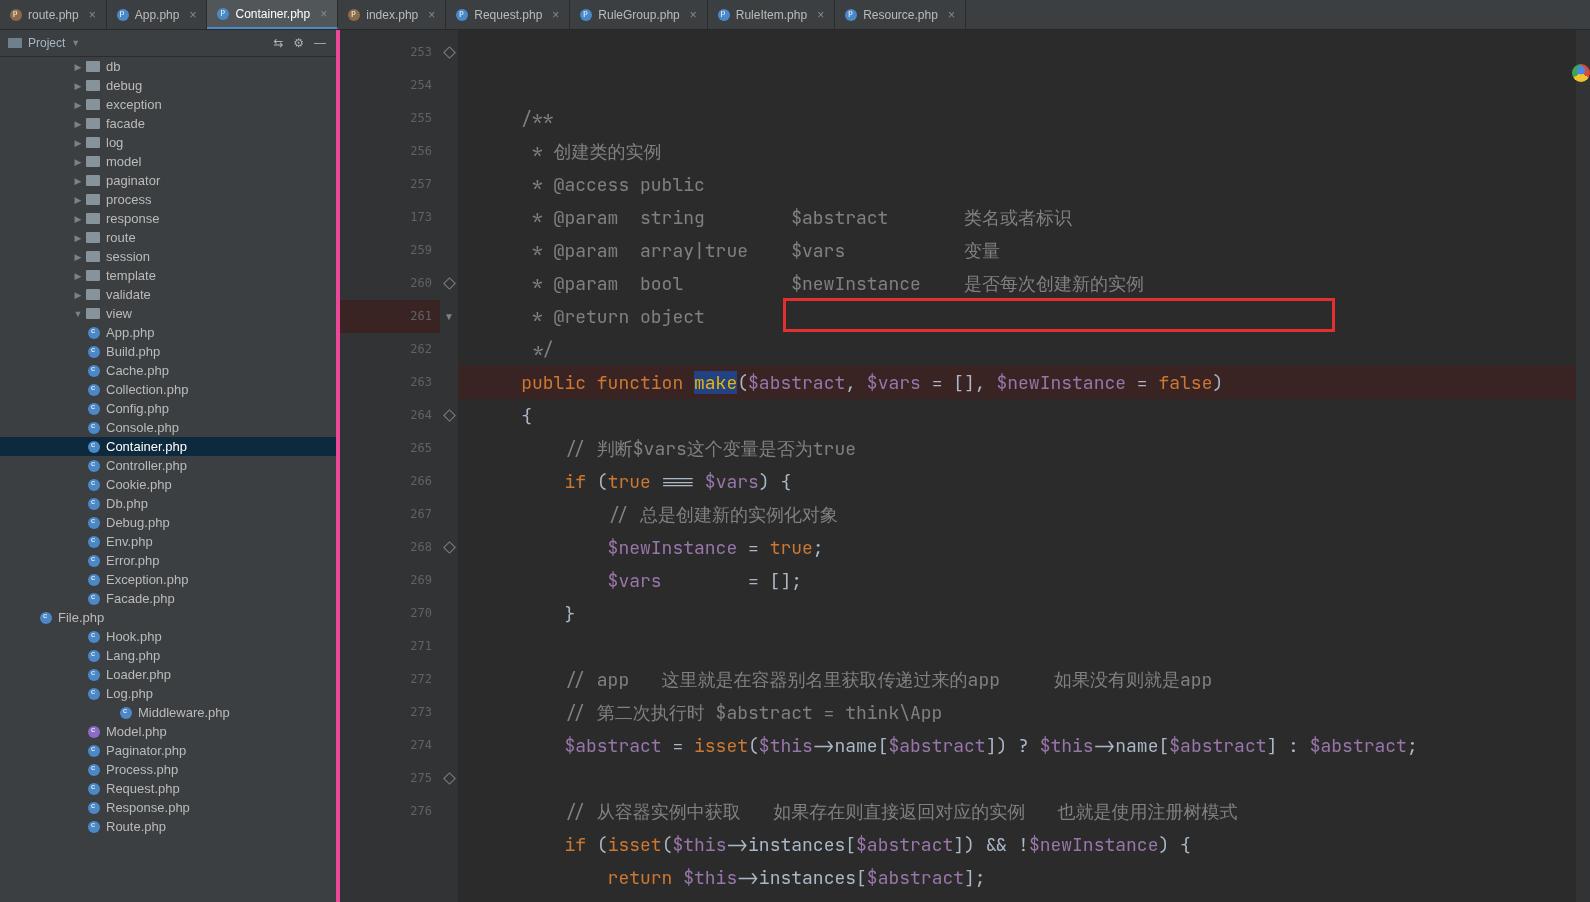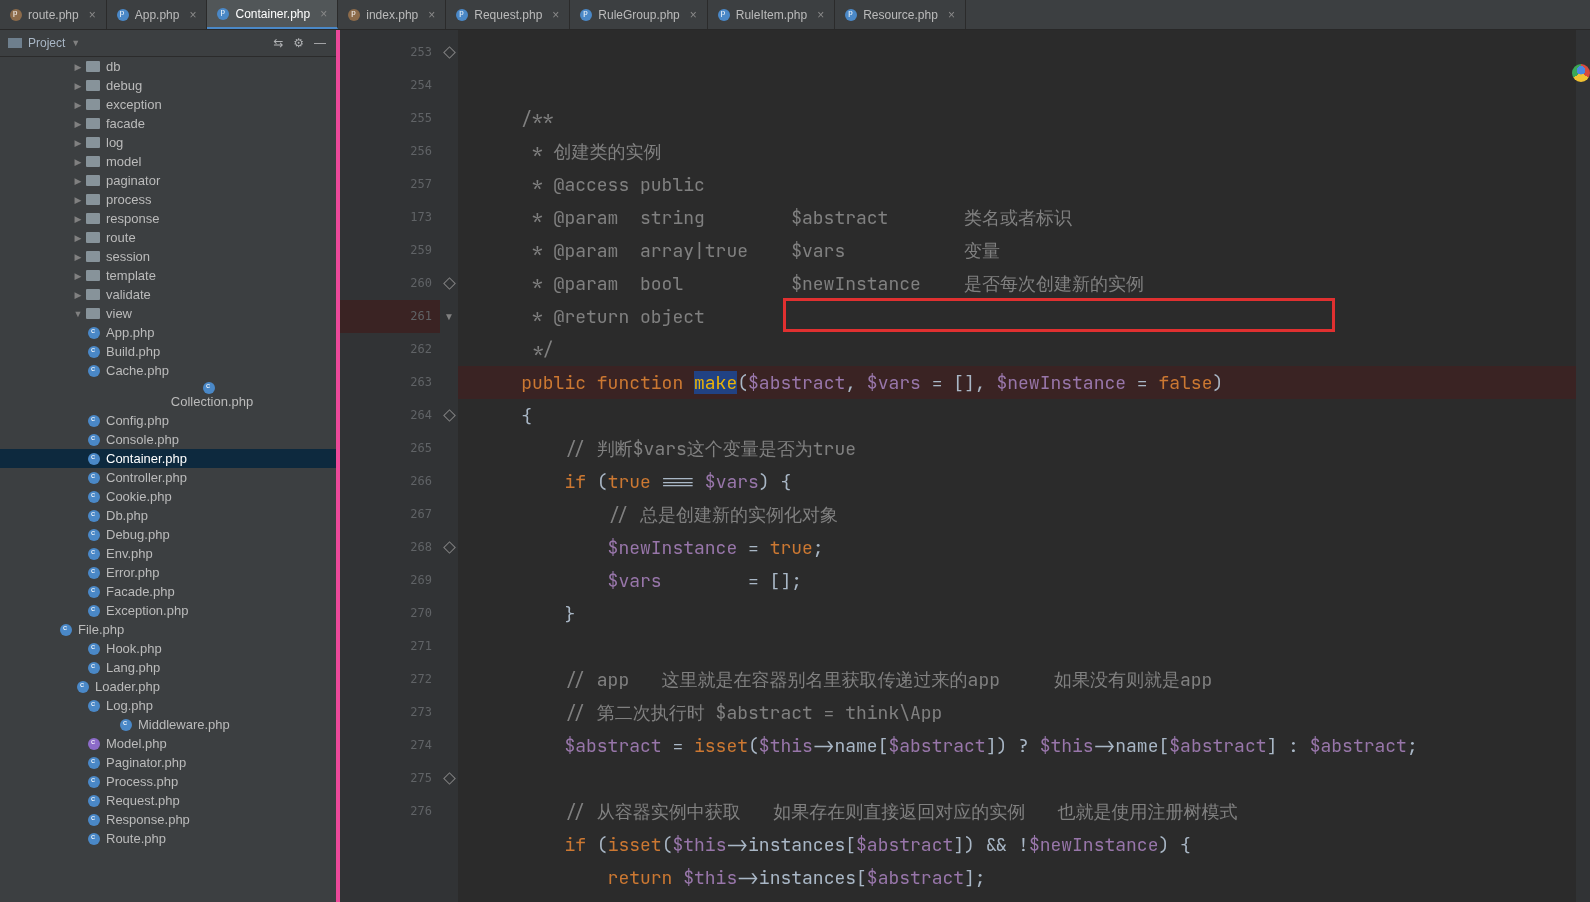--- a/index.html
+++ b/index.html
@@ -195,21 +195,21 @@
           <span>App.php</span>
         </div>
         <div class="tree-item" style="padding-left: 88px;">
           <span class="file-icon "></span>
           <span>Build.php</span>
         </div>
         <div class="tree-item" style="padding-left: 88px;">
           <span class="file-icon "></span>
           <span>Cache.php</span>
         </div>
-        <div class="tree-item" style="padding-left: 88px; flex-direction: column;">
+        <div class="tree-item" style="padding-left: 88px;">
           <span class="file-icon "></span>
           <span>Collection.php</span>
         </div>
         <div class="tree-item" style="padding-left: 88px;">
           <span class="file-icon "></span>
           <span>Config.php</span>
         </div>
         <div class="tree-item" style="padding-left: 88px;">
           <span class="file-icon "></span>
           <span>Console.php</span>
@@ -237,39 +237,39 @@
         <div class="tree-item" style="padding-left: 88px;">
           <span class="file-icon "></span>
           <span>Env.php</span>
         </div>
         <div class="tree-item" style="padding-left: 88px;">
           <span class="file-icon "></span>
           <span>Error.php</span>
         </div>
         <div class="tree-item" style="padding-left: 88px;">
           <span class="file-icon "></span>
+          <span>Exception.php</span>
+        </div>
+        <div class="tree-item" style="padding-left: 88px;">
+          <span class="file-icon "></span>
           <span>Facade.php</span>
         </div>
-        <div class="tree-item" style="padding-left: 88px;">
-          <span class="file-icon "></span>
-          <span>Exception.php</span>
-        </div>
-        <div class="tree-item" style="padding-left: 60px;">
+        <div class="tree-item" style="padding-left: 40px;">
           <span class="file-icon "></span>
           <span>File.php</span>
         </div>
         <div class="tree-item" style="padding-left: 88px;">
           <span class="file-icon "></span>
           <span>Hook.php</span>
         </div>
         <div class="tree-item" style="padding-left: 88px;">
           <span class="file-icon "></span>
           <span>Lang.php</span>
         </div>
-        <div class="tree-item" style="padding-left: 68px; margin-left: 9px;">
+        <div class="tree-item" style="padding-left: 88px;">
           <span class="file-icon "></span>
           <span>Loader.php</span>
         </div>
         <div class="tree-item" style="padding-left: 88px;">
           <span class="file-icon "></span>
           <span>Log.php</span>
         </div>
         <div class="tree-item" style="padding-left: 88px; margin-left: 32px;">
           <span class="file-icon "></span>
           <span>Middleware.php</span>

